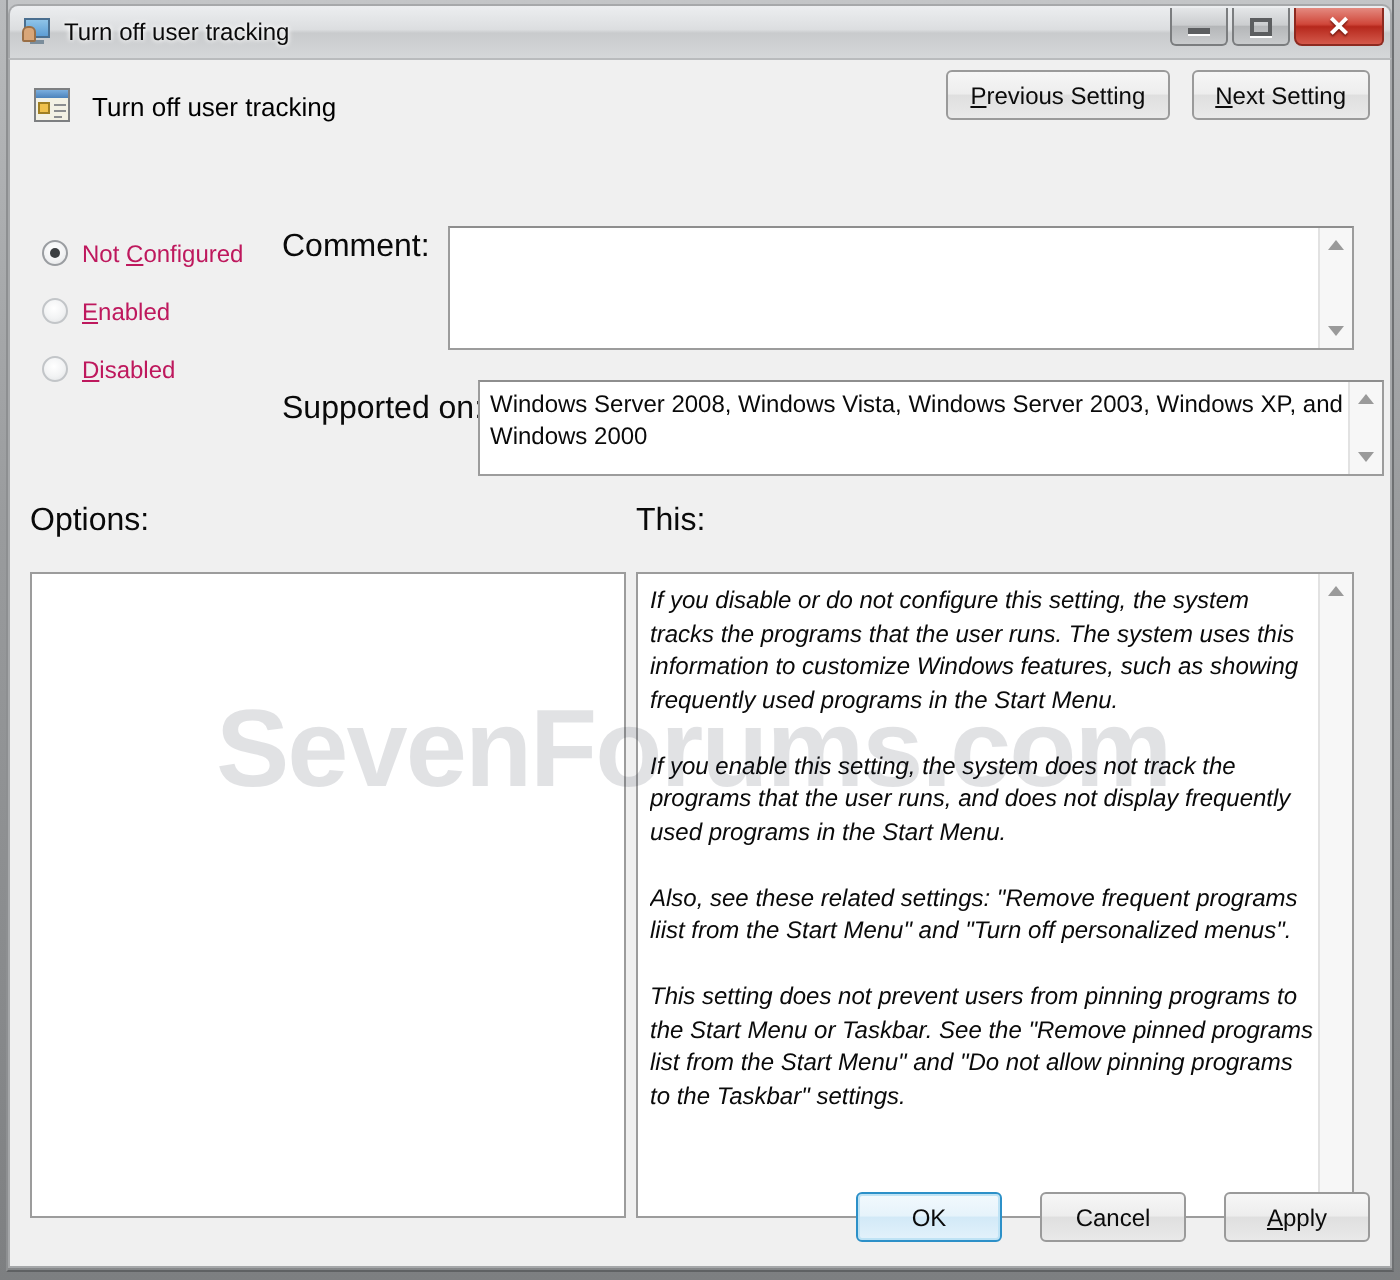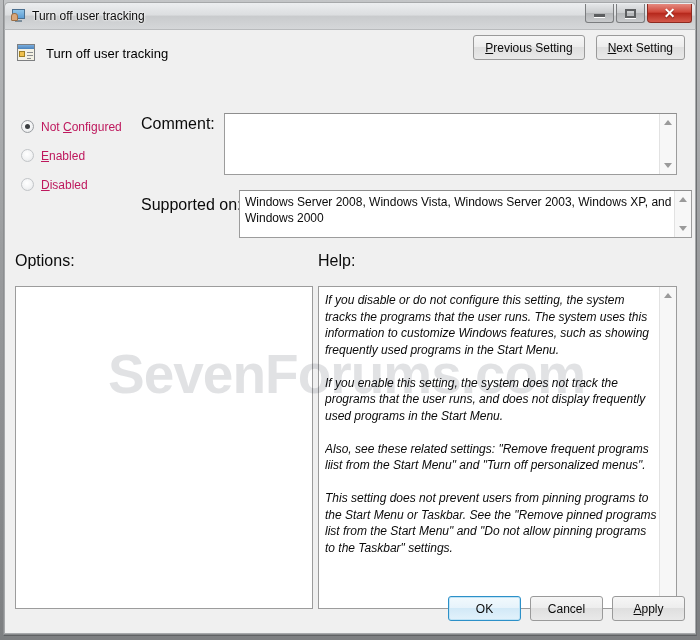--- a/index.html
+++ b/index.html
@@ -247,21 +247,21 @@
     line-height: 16.5px;
     color: #0a0a0a;
     overflow: hidden;
     white-space: pre-wrap;
   }
 
   
   .footer-buttons {
     position: absolute;
     right: 10px; bottom: 12px;
-    display: flex; gap: 9px;
+    display: flex; gap: 19px;
   }
   .footer-buttons .btn { width: 73px; height: 25px; padding: 0; }
 
   
   .watermark {
     position: absolute;
     left: 103px; top: 312px;
     font-size: 55px;
     font-weight: bold;
     color: #0f172a;
@@ -405,21 +405,21 @@
             <span class="tri-down"></span>
           </span>
       </div>
     </div>
 
     <span class="lbl" style="left:10px; top:222px;">Options:</span>
     <div class="pane" style="left:10px; top:256px; width:298px; height:323px;">
       <div class="help-text" style="right:6px;"></div>
     </div>
 
-    <span class="lbl" style="left:313px; top:222px;">Help:</span>
+    <span class="lbl" style="left:313px; top:222px;">This:</span>
     <div class="pane" style="left:313px; top:256px; width:359px; height:323px;font-style:italic;">
       <div class="help-text">If you disable or do not configure this setting, the system tracks the programs that the user runs. The system uses this information to customize Windows features, such as showing frequently used programs in the Start Menu.
 
 If you enable this setting, the system does not track the programs that the user runs, and does not display frequently used programs in the Start Menu.
 
 Also, see these related settings: "Remove frequent programs liist from the Start Menu" and "Turn off personalized menus".
 
 This setting does not prevent users from pinning programs to the Start Menu or Taskbar. See the "Remove pinned programs list from the Start Menu" and "Do not allow pinning programs to the Taskbar" settings.</div>
       <div class="vscroll">
         <span class="sb-arrow">

